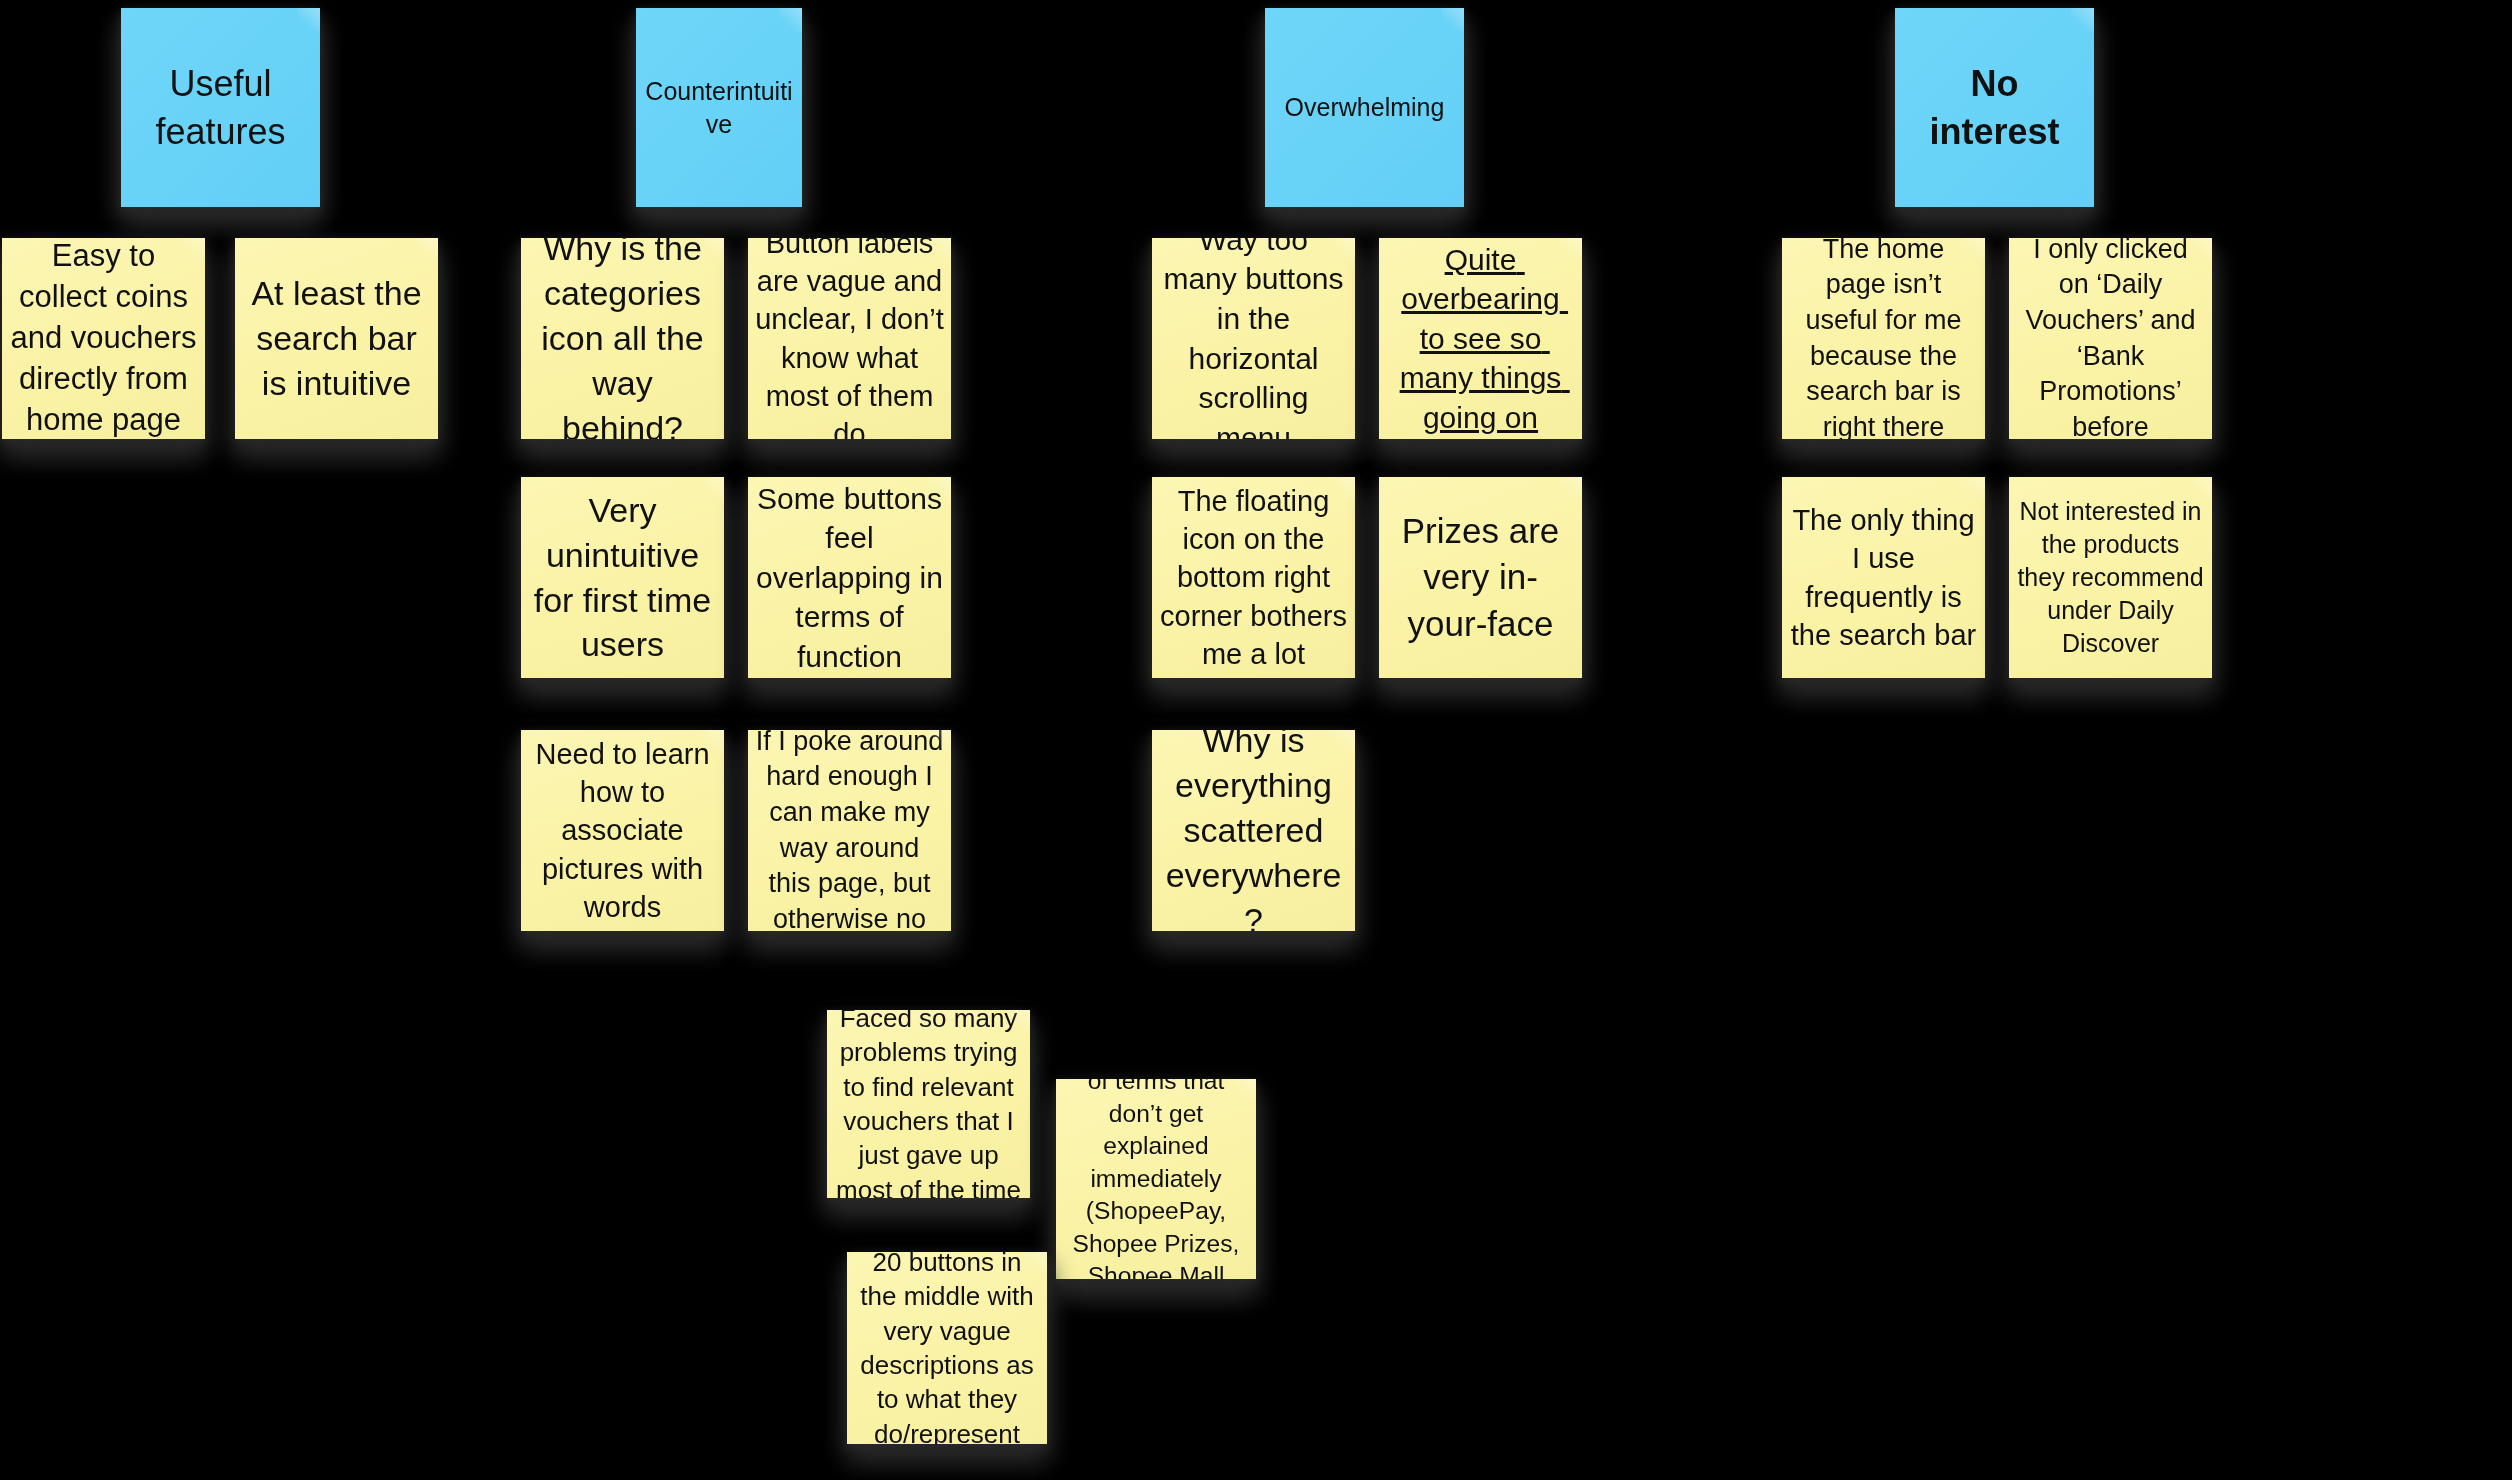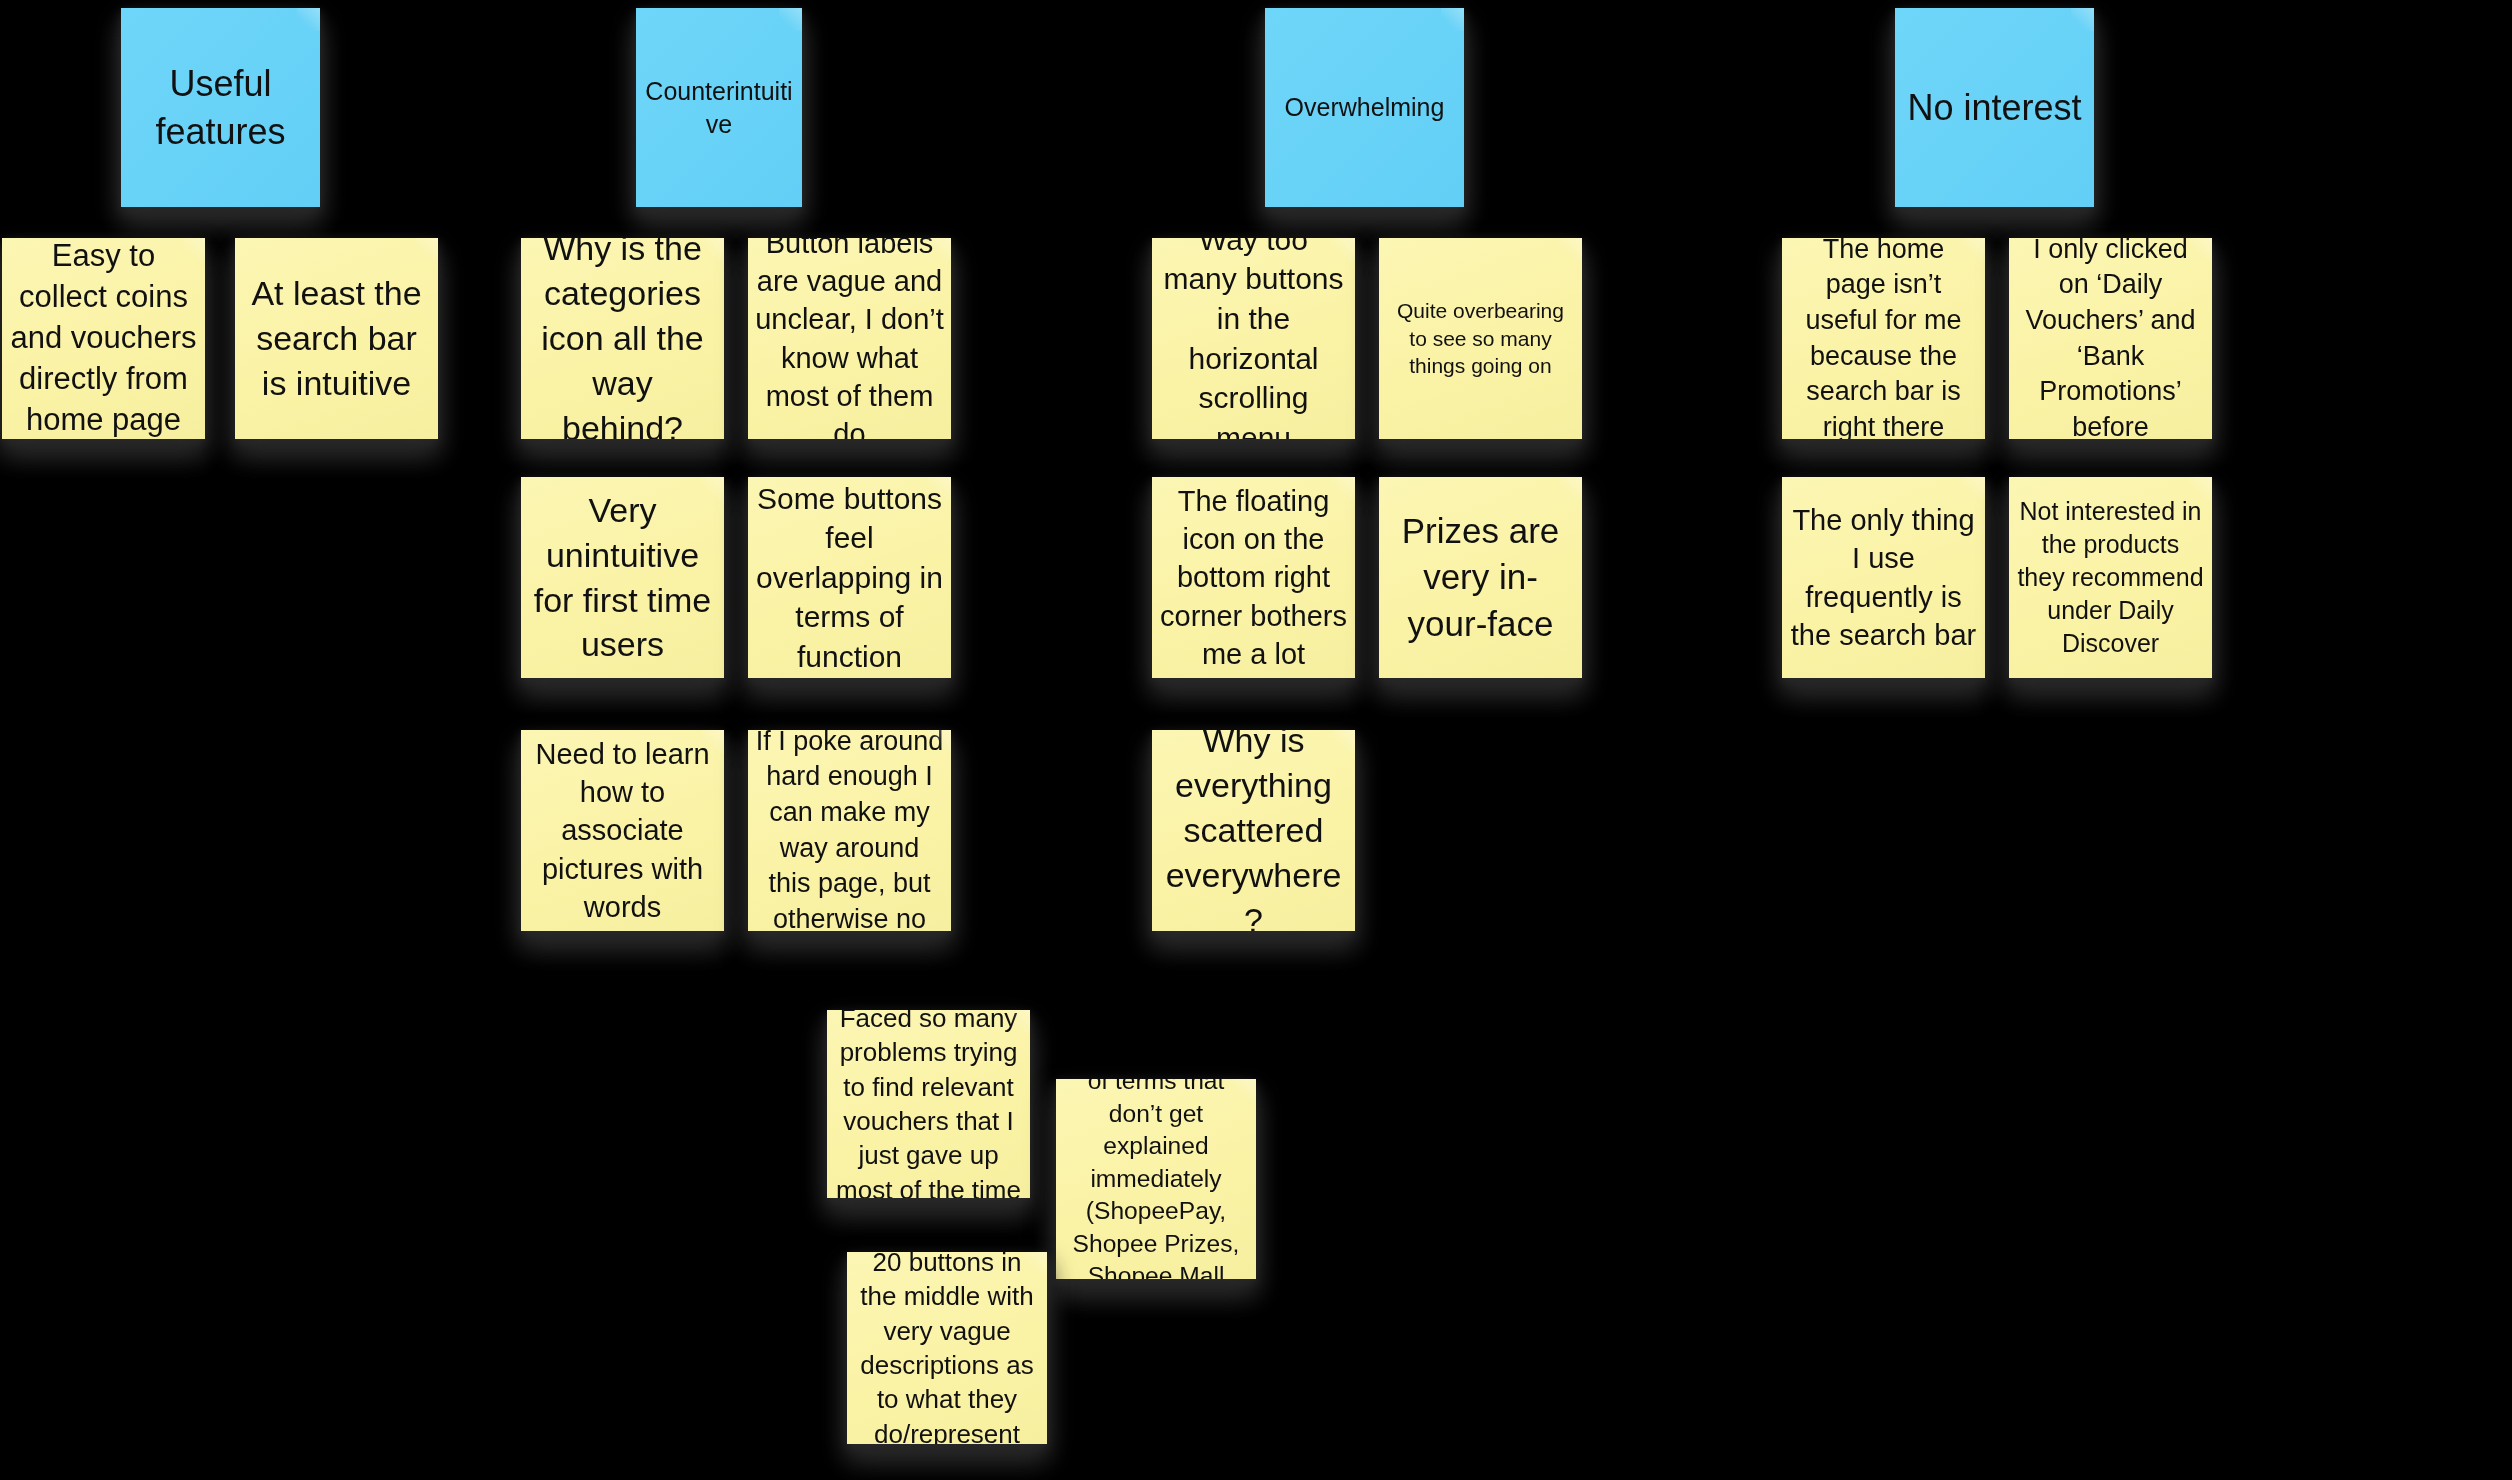--- a/index.html
+++ b/index.html
@@ -112,37 +112,37 @@
 
   <div class="note blue" style="left:1265px; top:8px; width:199px; height:199px;">
     <span class="txt" style="font-size:25px;">Overwhelming</span>
   </div>
 
   <div class="note yellow" style="left:1152px; top:238px; width:203px; height:201px;">
     <span class="txt" style="font-size:30px;">Way too many buttons in the horizontal scrolling menu</span>
   </div>
 
   <div class="note yellow" style="left:1379px; top:238px; width:203px; height:201px;">
-    <span class="txt" style="font-size:21px;">Quite overbearing to see so many things going on</span>
+    <span class="txt" style="font-size:30px;text-decoration:underline;">Quite overbearing to see so many things going on</span>
   </div>
 
   <div class="note yellow" style="left:1152px; top:477px; width:203px; height:201px;">
     <span class="txt" style="font-size:29px;">The floating icon on the bottom right corner bothers me a lot</span>
   </div>
 
   <div class="note yellow" style="left:1379px; top:477px; width:203px; height:201px;">
     <span class="txt" style="font-size:35px;">Prizes are very in-your-face</span>
   </div>
 
   <div class="note yellow" style="left:1152px; top:730px; width:203px; height:201px;">
     <span class="txt" style="font-size:34px;">Why is everything scattered everywhere?</span>
   </div>
 
   <div class="note blue" style="left:1895px; top:8px; width:199px; height:199px;">
-    <span class="txt" style="font-size:36px;">No interest</span>
+    <span class="txt" style="font-size:36px;font-weight:bold;">No interest</span>
   </div>
 
   <div class="note yellow" style="left:1782px; top:238px; width:203px; height:201px;">
     <span class="txt" style="font-size:27px;">The home page isn’t useful for me because the search bar is right there</span>
   </div>
 
   <div class="note yellow" style="left:2009px; top:238px; width:203px; height:201px;">
     <span class="txt" style="font-size:27px;">I only clicked on ‘Daily Vouchers’ and ‘Bank Promotions’ before</span>
   </div>
 

